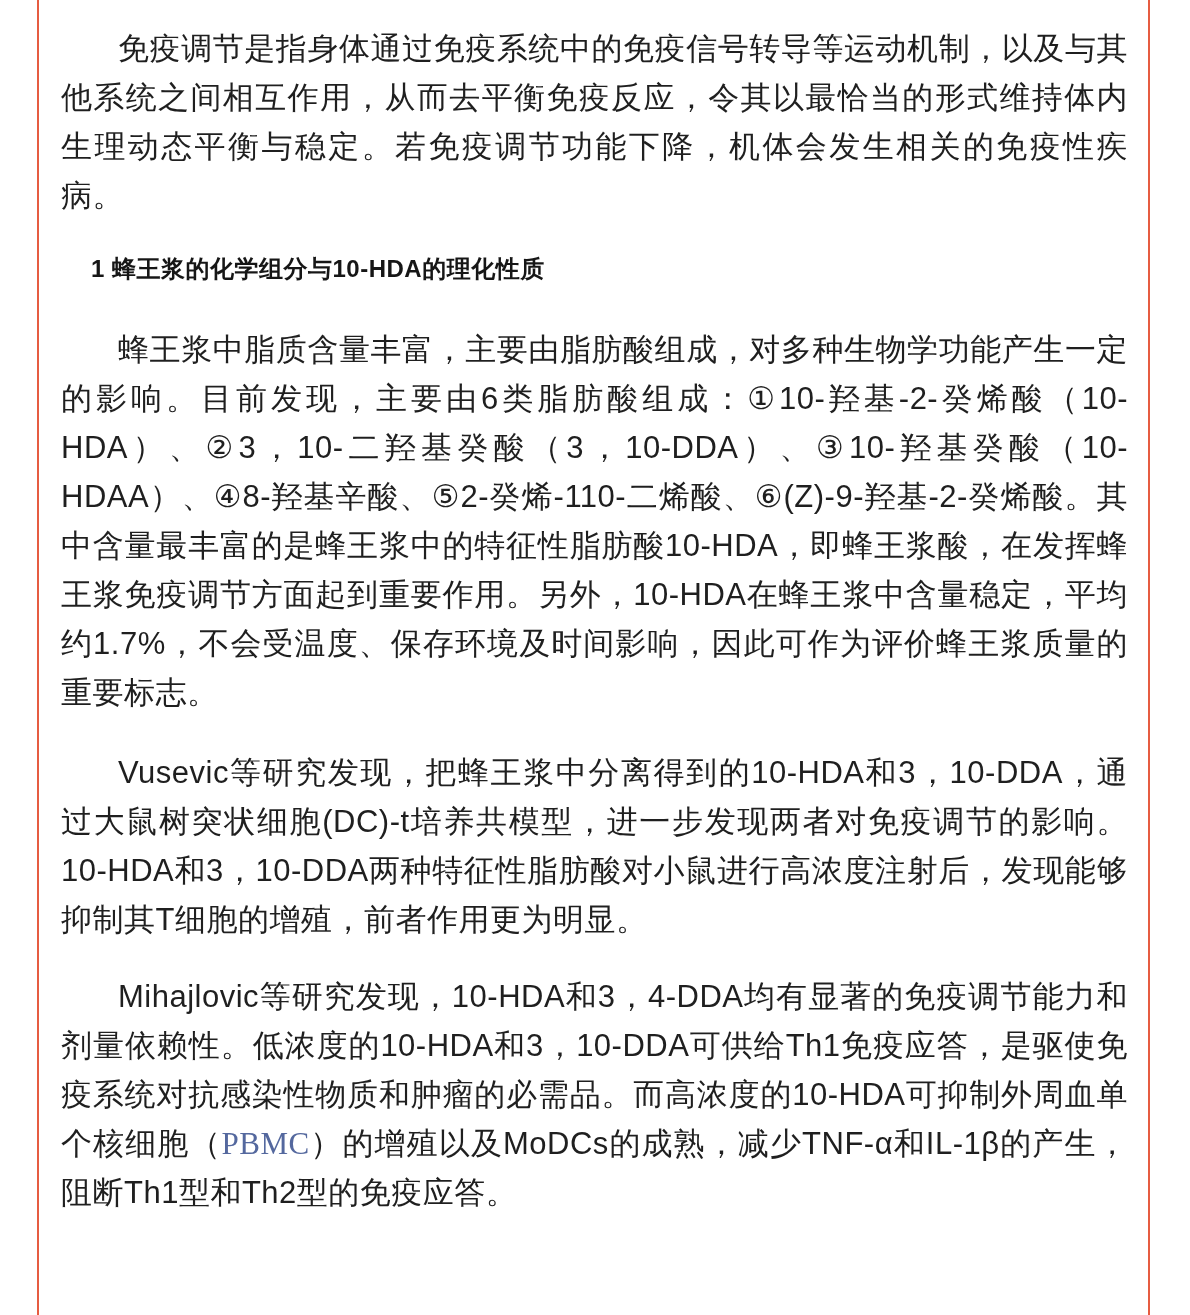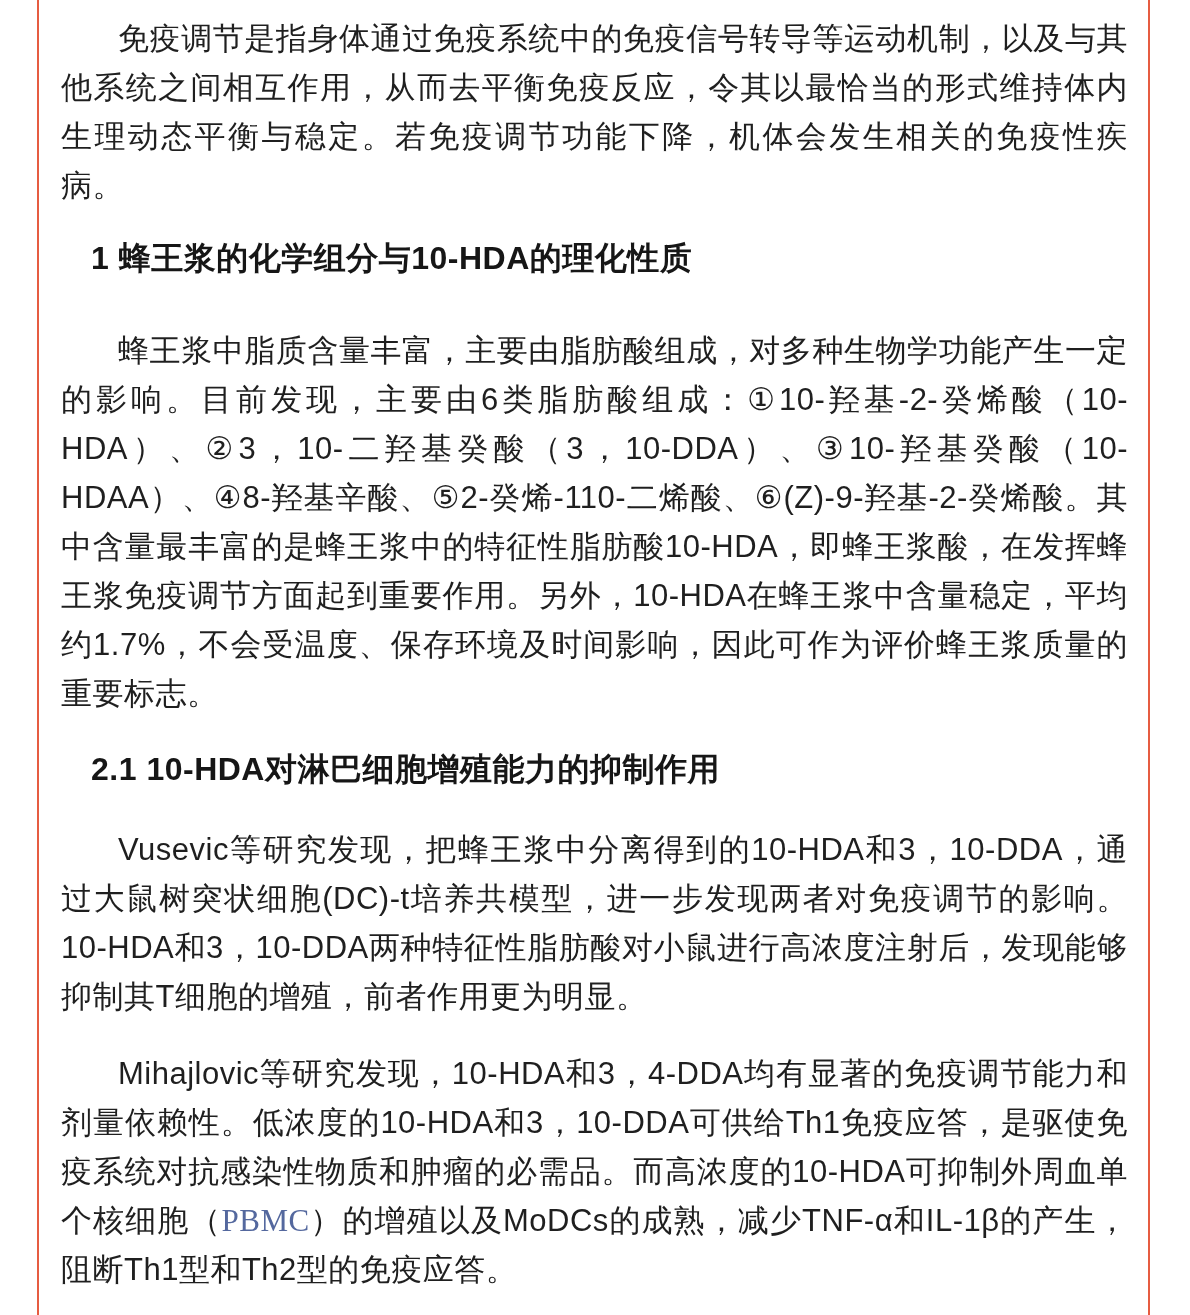--- a/index.html
+++ b/index.html
@@ -28,30 +28,30 @@
     margin:0;
     font-size:31px;
     line-height:49px;
     letter-spacing:0.5px;
     text-align:justify;
     text-indent:57px;
     color:var(--ink);
   }
   .heading{
     margin:0;
-    font-size:32px;
+    font-size:24px;
     line-height:49px;
     font-weight:700;
     letter-spacing:0.5px;
     text-indent:30px;
     color:#161616;
   }
-  .mt-p1{margin-top:14px;}
+  .mt-p1{margin-top:24px;}
   .mt-h1{margin-top:24px;}
-  .mt-p2{margin-top:43px;}
+  .mt-p2{margin-top:32px;}
   .mt-h2{margin-top:24px;}
   .mt-h21{margin-top:27px;}
   .mt-p3{margin-top:31px;}
   .mt-p4{margin-top:28px;}
   .link{color:var(--link);cursor:pointer;font-family:Liberation Serif, serif;}
 </style>
 </head>
 <body>
 
 <div class="page">
@@ -59,19 +59,18 @@
   <div class="vrule right"></div>
 
   <div class="content">
     <p class="para mt-p1">免疫调节是指身体通过免疫系统中的免疫信号转导等运动机制，以及与其他系统之间相互作用，从而去平衡免疫反应，令其以最恰当的形式维持体内生理动态平衡与稳定。若免疫调节功能下降，机体会发生相关的免疫性疾病。</p>
 
     <h2 class="heading mt-h1">1 蜂王浆的化学组分与10-HDA的理化性质</h2>
 
     <p class="para mt-p2">蜂王浆中脂质含量丰富，主要由脂肪酸组成，对多种生物学功能产生一定的影响。目前发现，主要由6类脂肪酸组成：①10-羟基-2-癸烯酸（10-HDA）、②3，10-二羟基癸酸（3，10-DDA）、③10-羟基癸酸（10-HDAA）、④8-羟基辛酸、⑤2-癸烯-110-二烯酸、⑥(Z)-9-羟基-2-癸烯酸。其中含量最丰富的是蜂王浆中的特征性脂肪酸10-HDA，即蜂王浆酸，在发挥蜂王浆免疫调节方面起到重要作用。另外，10-HDA在蜂王浆中含量稳定，平均约1.7%，不会受温度、保存环境及时间影响，因此可作为评价蜂王浆质量的重要标志。</p>
 
 
-    <h2 class="heading mt-h21">2.1 10-HDA对淋巴细胞增殖能力的抑制作用</h2>
 
     <p class="para mt-p3">Vusevic等研究发现，把蜂王浆中分离得到的10-HDA和3，10-DDA，通过大鼠树突状细胞(DC)-t培养共模型，进一步发现两者对免疫调节的影响。10-HDA和3，10-DDA两种特征性脂肪酸对小鼠进行高浓度注射后，发现能够抑制其T细胞的增殖，前者作用更为明显。</p>
 
     <p class="para mt-p4"><span>Mihajlovic等研究发现，10-HDA和3，4-DDA均有显著的免疫调节能力和剂量依赖性。低浓度的10-HDA和3，10-DDA可供给Th1免疫应答，是驱使免疫系统对抗感染性物质和肿瘤的必需品。而高浓度的10-HDA可抑制外周血单个核细胞（</span><span class="link">PBMC</span><span>）的增殖以及MoDCs的成熟，减少TNF-α和IL-1β的产生，阻断Th1型和Th2型的免疫应答。</span></p>
   </div>
 </div>
 
 </body></html>

